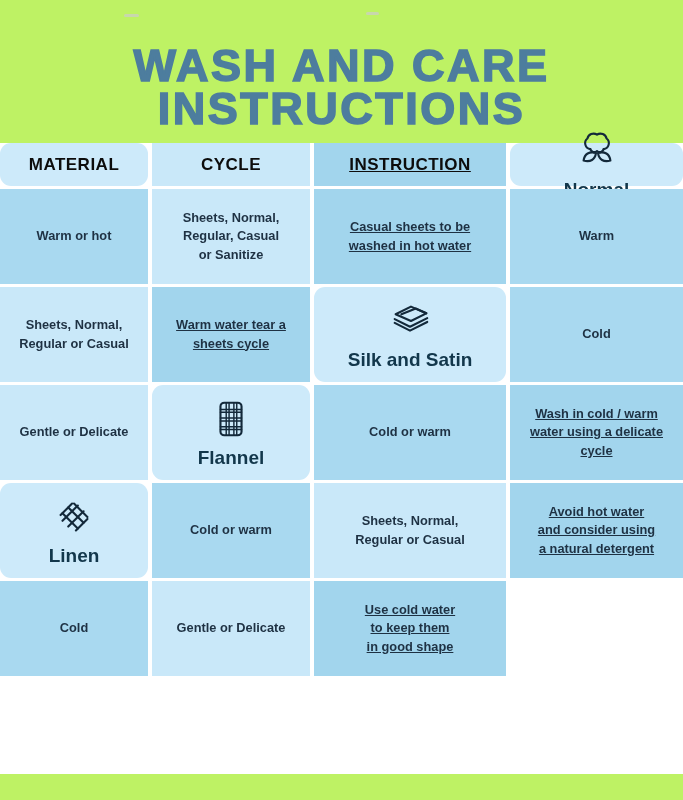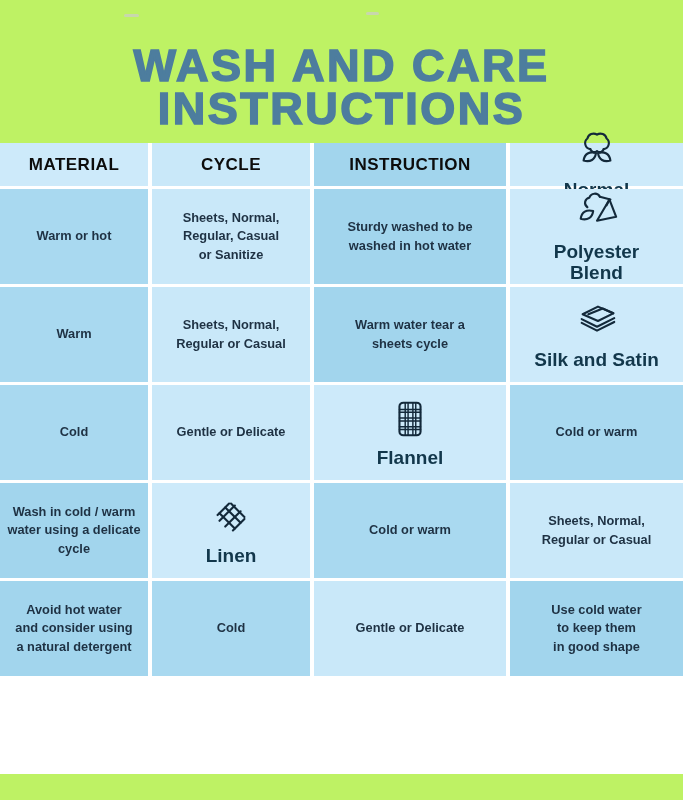--- a/index.html
+++ b/index.html
@@ -38,24 +38,24 @@
     background:#ffffff;
   }
   .cell{
     display:flex;
     align-items:center;
     justify-content:center;
     text-align:center;
     padding:2px 5px;
     box-sizing:border-box;
   }
-  .c1{background:#cdeafa;}
+  .c1{background:#cdeafa;border-radius:11px;}
   .c2{background:#a9d9f0;}
   .c3{background:#c9e8f9;}
-  .c4{background:#a2d5ed;}
+  .c4{background:#a2d5ed;text-decoration:underline;}
   .hdr{
     font-weight:800;
     font-size:17px;
     letter-spacing:.5px;
     color:#0c0c0c;
   }
   .material{
     flex-direction:column;
     gap:5px;
     font-weight:800;
@@ -99,36 +99,23 @@
           <path d="M23 26 C 16 24 11 27 10 34 C 17 36 22 33 23 26 Z"></path>
           <path d="M25 26 C 32 24 37 27 38 34 C 31 36 26 33 25 26 Z"></path>
         </svg>
       </span>
       <span>Normal</span>
     </div>
     <div class="cell c2 body-text">Warm or hot</div>
     <div class="cell c3 body-text">Sheets, Normal,
 Regular, Casual
 or Sanitize</div>
-    <div class="cell c4 body-text">Sturdy washed to be
+    <div class="cell c4 body-text">Casual sheets to be
 washed in hot water</div>
 
-    <div class="cell c1 material">
-      <span class="icon">
-        <svg width="46" height="46" viewBox="0 0 48 48">
-          <path d="M14 18 a5.5 5.5 0 0 1 2 -10 a6 6 0 0 1 11 -1"></path>
-          <path d="M27 7 L38 10"></path>
-          <path d="M37 10 L44 28 L24 32 Z"></path>
-          <path d="M37 10 L34 16"></path>
-          <path d="M20 22 C 13 20 8 23 7 30 C 14 32 19 29 20 22 Z"></path>
-        </svg>
-      </span>
-      <span>Polyester
-Blend</span>
-    </div>
     <div class="cell c2 body-text">Warm</div>
     <div class="cell c3 body-text">Sheets, Normal,
 Regular or Casual</div>
     <div class="cell c4 body-text">Warm water tear a
 sheets cycle</div>
 
     <div class="cell c1 material">
       <span class="icon">
         <svg width="46" height="46" viewBox="0 0 48 48">
           <path d="M9 17 L25 9 L41 16 L25 24 Z"></path>

